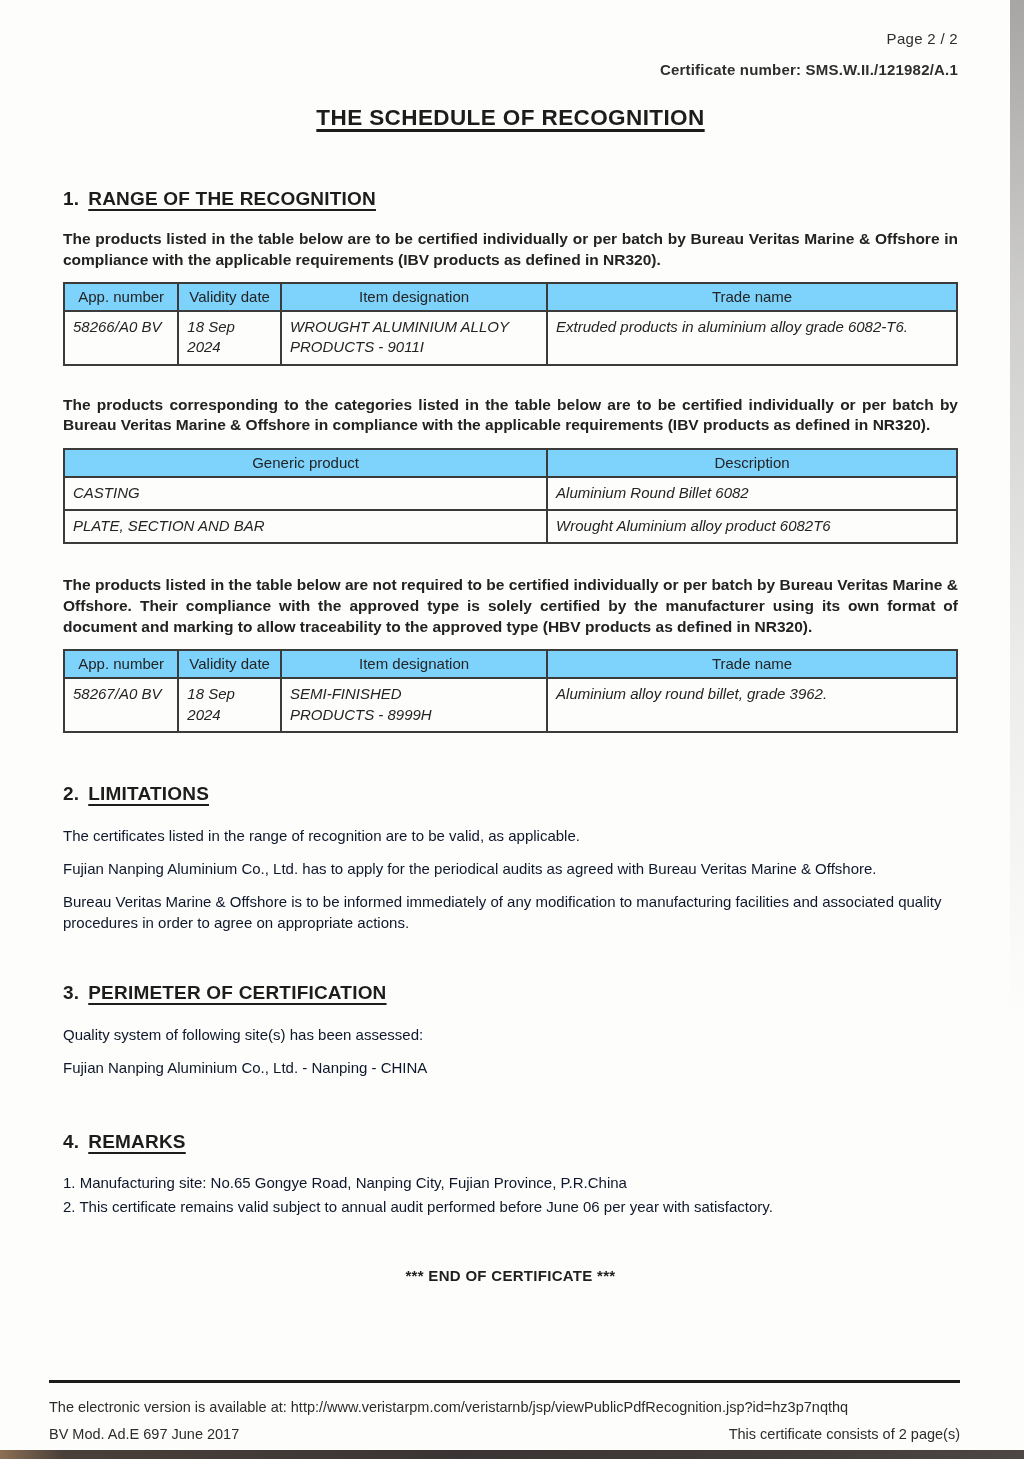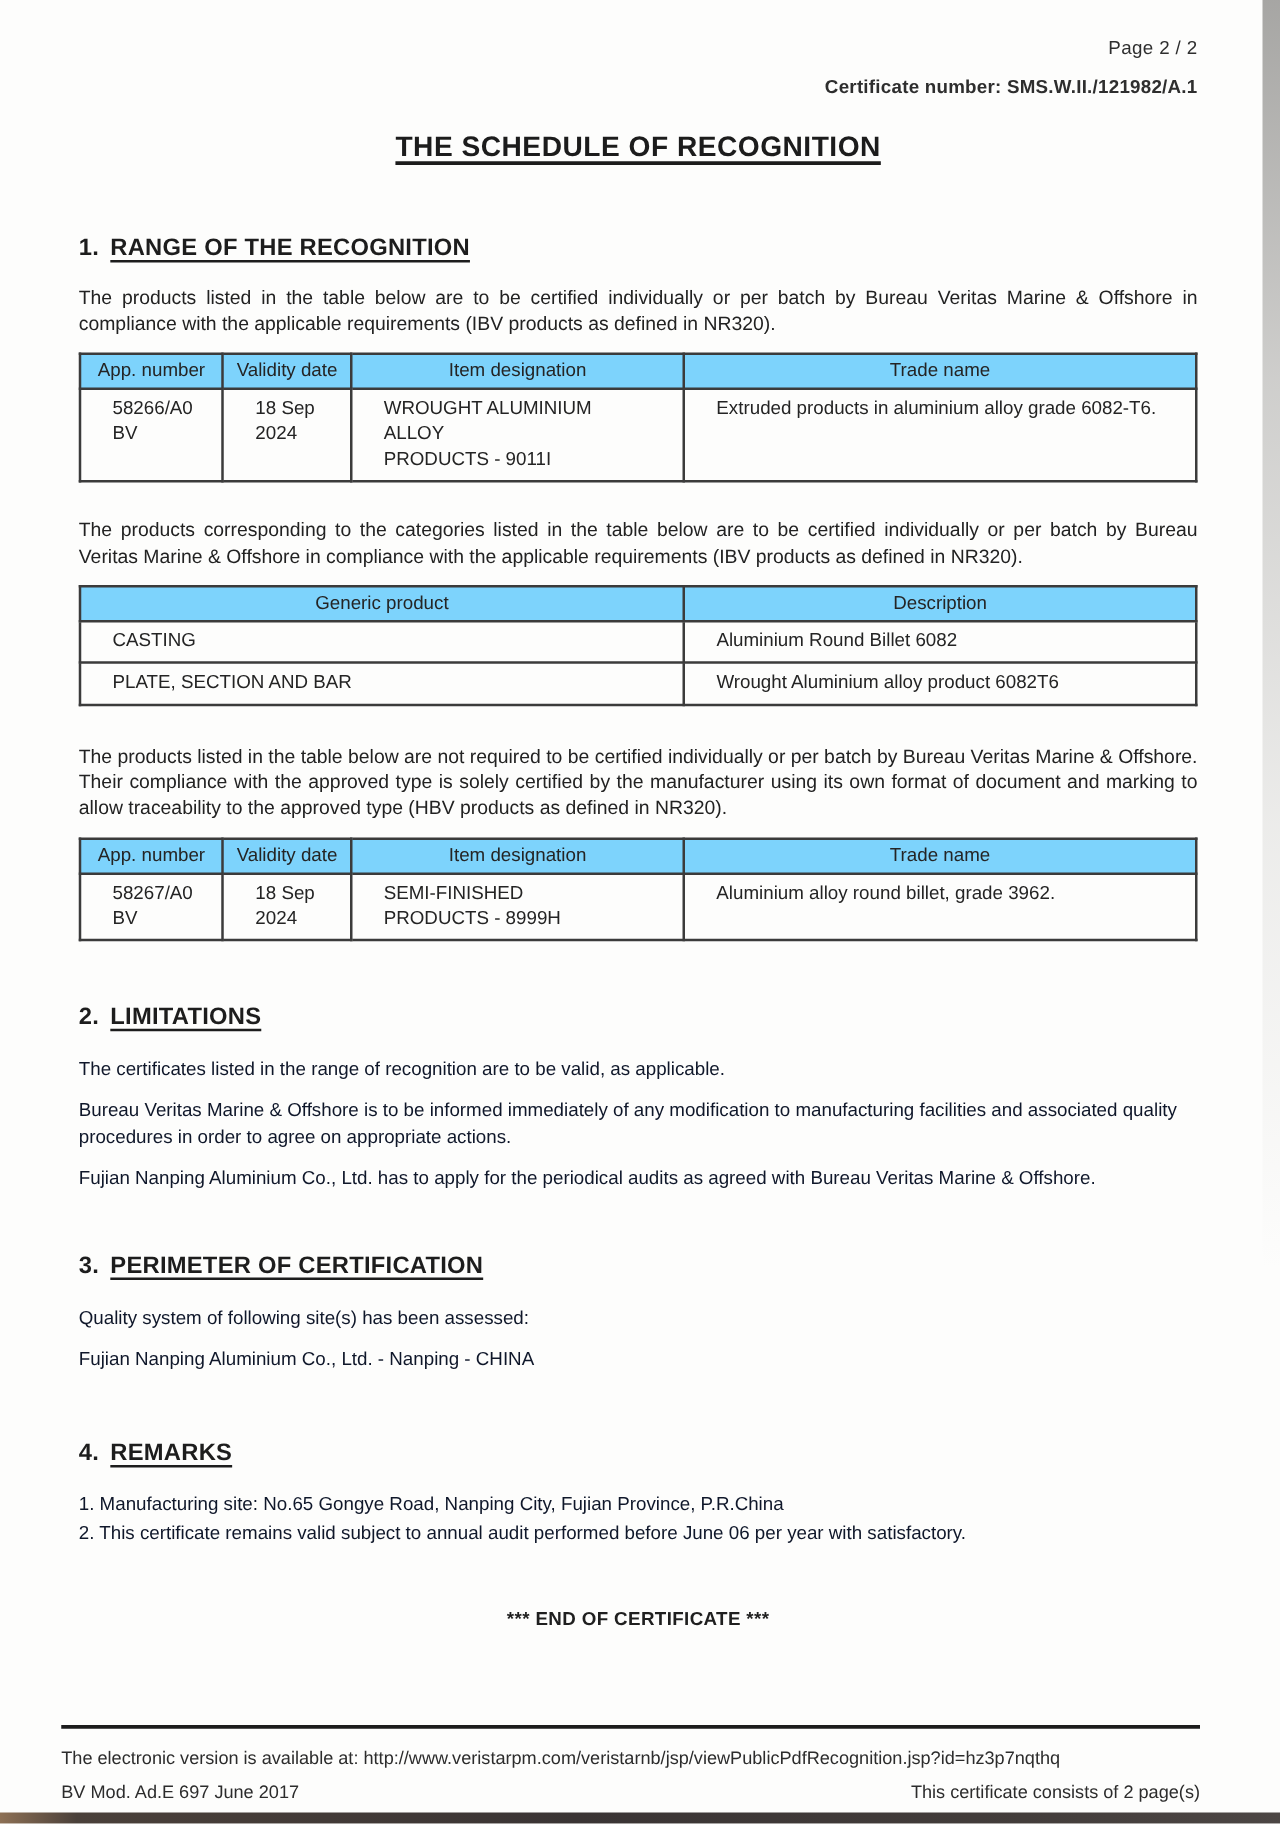--- a/index.html
+++ b/index.html
@@ -65,21 +65,21 @@
   .section-heading .num { margin-right: 9px; }
   .mt-s1 { margin-top: 57px; }
   .mt-s2 { margin-top: 50px; }
   .mt-s3 { margin-top: 49px; }
   .mt-s4 { margin-top: 53px; }
 
   
   .intro {
     margin-top: 19px;
     font-size: 15.5px;
-    font-weight: normal;
+    font-weight: bold;
     line-height: 1.33;
     text-align: justify;
     color: #222;
   }
   .para {
     font-size: 15px;
     line-height: 1.35;
     color: #0f172a;
   }
   .para + .para { margin-top: 13px; }
@@ -98,24 +98,25 @@
   table.bv-table th, table.bv-table td {
     border: 2px solid #3b3b3b;
   }
   table.bv-table th {
     background: #7dd3fc;
     font-weight: normal;
     text-align: center;
     padding: 4px 6px 5px;
   }
   table.bv-table td {
-    padding: 5px 25px 6px;
+    padding: 5px 8px 6px;
     vertical-align: top;
     white-space: pre-line;
     line-height: 1.35;
+    font-style: italic;
   }
   .mt-table2 { margin-top: 13px; }
   .mt-intro2 { margin-top: 29px; }
   .mt-intro3 { margin-top: 31px; }
   col.c-app   { width: 12.8%; }
   col.c-date  { width: 11.5%; }
   col.c-item  { width: 29.8%; }
   col.c-trade { width: 45.9%; }
   col.c-generic { width: 54.1%; }
   col.c-desc    { width: 45.9%; }
@@ -256,22 +257,22 @@
 PRODUCTS - 8999H</td>
           <td>Aluminium alloy round billet, grade 3962.</td>
         </tr>
       </tbody>
     </table>
 
     <div class="section-heading mt-s2">
       <span class="num">2.</span><span class="u">LIMITATIONS</span>
     </div>
     <p class="para first-para">The certificates listed in the range of recognition are to be valid, as applicable.</p>
+    <p class="para">Fujian Nanping Aluminium Co., Ltd. has to apply for the periodical audits as agreed with Bureau Veritas Marine &amp; Offshore.</p>
     <p class="para">Bureau Veritas Marine &amp; Offshore is to be informed immediately of any modification to manufacturing facilities and associated quality procedures in order to agree on appropriate actions.</p>
-    <p class="para">Fujian Nanping Aluminium Co., Ltd. has to apply for the periodical audits as agreed with Bureau Veritas Marine &amp; Offshore.</p>
 
     <div class="section-heading mt-s3">
       <span class="num">3.</span><span class="u">PERIMETER OF CERTIFICATION</span>
     </div>
     <p class="para first-para">Quality system of following site(s) has been assessed:</p>
     <p class="para site-line">Fujian Nanping Aluminium Co., Ltd. - Nanping - CHINA</p>
 
     <div class="section-heading mt-s4">
       <span class="num">4.</span><span class="u">REMARKS</span>
     </div>

